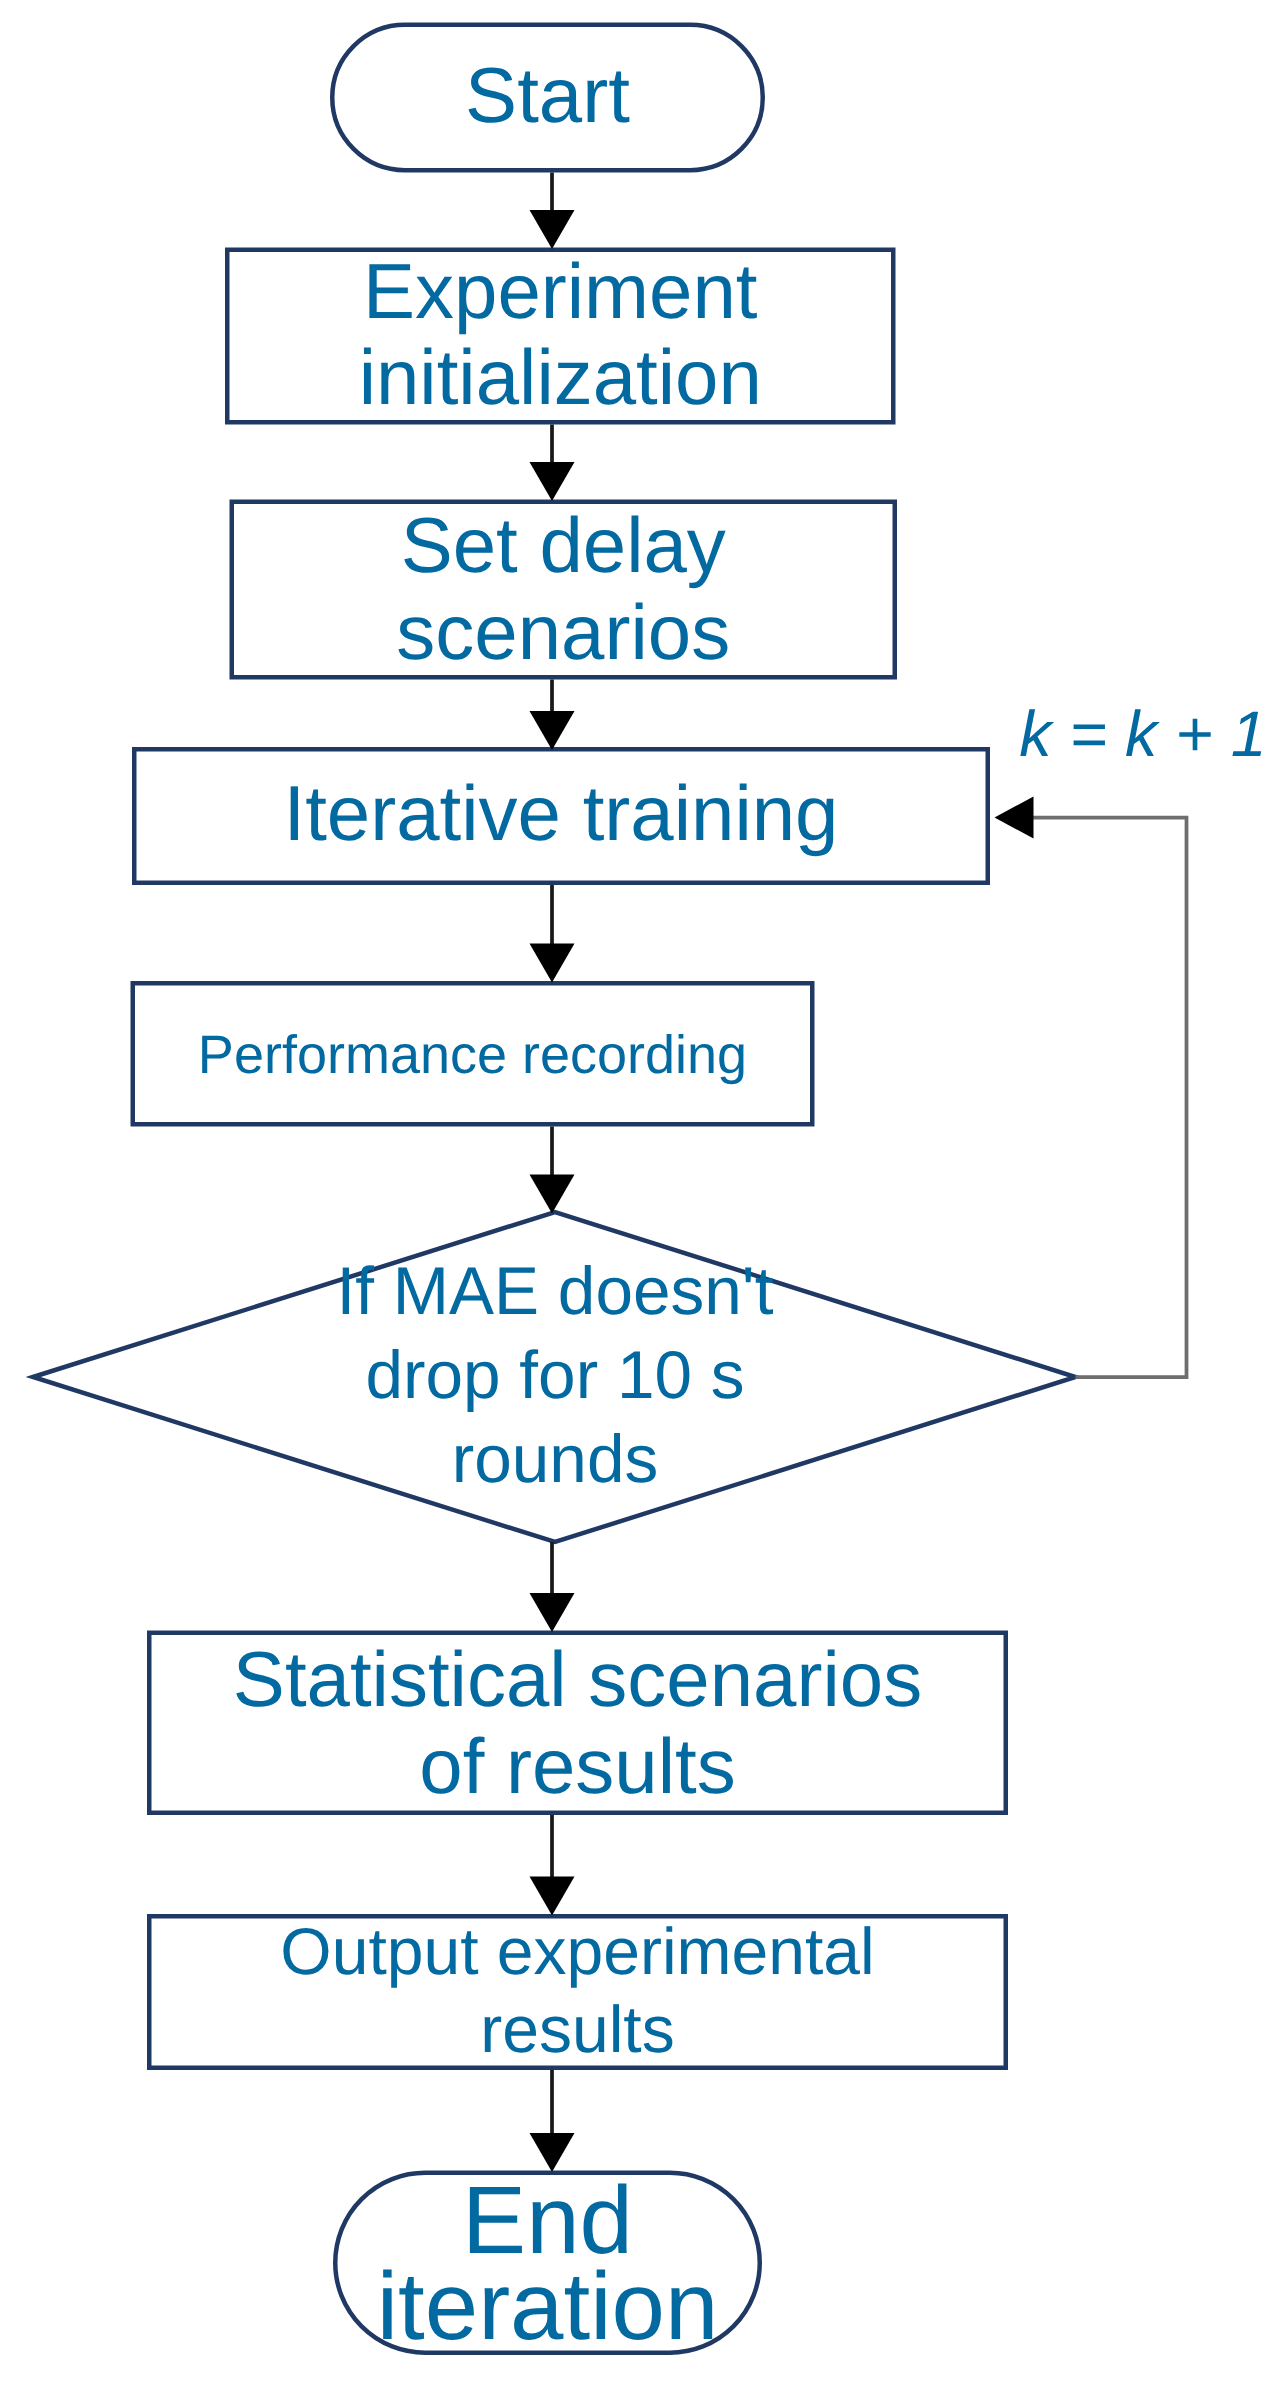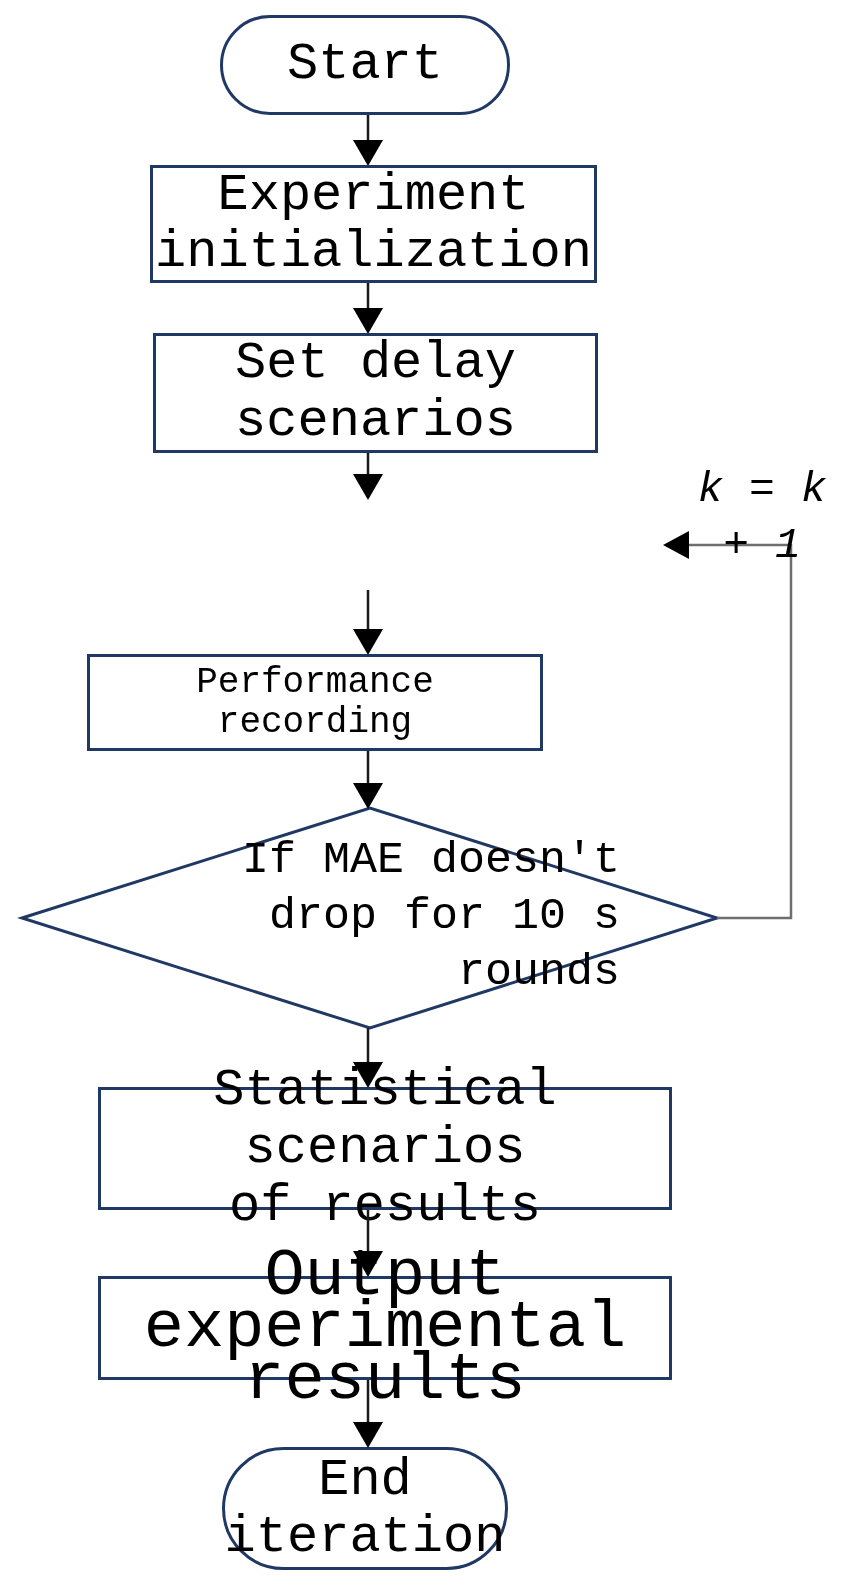--- a/index.html
+++ b/index.html
@@ -1,22 +1,22 @@
 <!DOCTYPE html>
 <html><head>
 <meta charset="utf-8">
 <style>
   html, body { margin: 0; padding: 0; background: #ffffff; }
   .canvas {
     position: relative;
     width: 850px;
     height: 1590px;
     background: #ffffff;
-    font-family: Liberation Mono, monospace;
-    color: #000000;
+    font-family: Liberation Sans, sans-serif;
+    color: #0369a1;
     overflow: hidden;
   }
   .node {
     position: absolute;
     display: flex;
     align-items: center;
     justify-content: center;
     text-align: center;
     background: #ffffff;
     border: 3px solid #203864;
@@ -26,28 +26,28 @@
     line-height: 1.1;
   }
   .terminator { border-radius: 62px; }
 
   #n-start  { left: 220px; top: 15px;   width: 290px; height: 100px; font-size: 52px; border-radius: 52px; }
   #n-exp    { left: 150px; top: 165px;  width: 447px; height: 118px; font-size: 52px; line-height: 57px; }
   #n-delay  { left: 153px; top: 333px;  width: 445px; height: 120px; font-size: 52px; line-height: 58px; }
   #n-iter   { left: 88px;  top: 498px;  width: 572px; height: 92px;  font-size: 52px; }
   #n-perf   { left: 87px;  top: 654px;  width: 456px; height: 97px;  font-size: 36px; }
   #n-stat   { left: 98px;  top: 1087px; width: 574px; height: 123px; font-size: 52px; line-height: 58px; }
-  #n-out    { left: 98px;  top: 1276px; width: 574px; height: 104px; font-size: 67px; line-height: 52px; }
-  #n-end    { left: 222px; top: 1447px; width: 286px; height: 123px; font-size: 52px; line-height: 57px; }
+  #n-out    { left: 98px;  top: 1276px; width: 574px; height: 104px; font-size: 44px; line-height: 52px; }
+  #n-end    { left: 222px; top: 1447px; width: 286px; height: 123px; font-size: 64px; line-height: 57px; }
 
   .decision-text {
     position: absolute;
     left: 120px; top: 833px; width: 500px;
     font-size: 45px; line-height: 56px;
-    text-align: right;
+    text-align: center;
     white-space: pre-line;
     z-index: 3;
   }
   .loop-label {
     position: absolute;
     left: 672px; top: 462px; width: 180px; height: 56px;
     font-size: 43px;
     font-style: italic;
     text-align: center;
     z-index: 3;
@@ -63,20 +63,21 @@
 </head>
 <body>
 
 <div class="canvas">
 
   <div class="node terminator" id="n-start">Start</div>
   <div class="node" id="n-delay">Set delay
 scenarios</div>
   <div class="node" id="n-exp">Experiment
 initialization</div>
+  <div class="node" id="n-iter">Iterative training</div>
   <div class="node" id="n-perf">Performance recording</div>
   <div class="node" id="n-stat">Statistical scenarios
 of results</div>
   <div class="node" id="n-out">Output experimental
 results</div>
   <div class="node terminator" id="n-end">End
 iteration</div>
 
   <div class="decision-text">If MAE doesn't
 drop for 10 s

